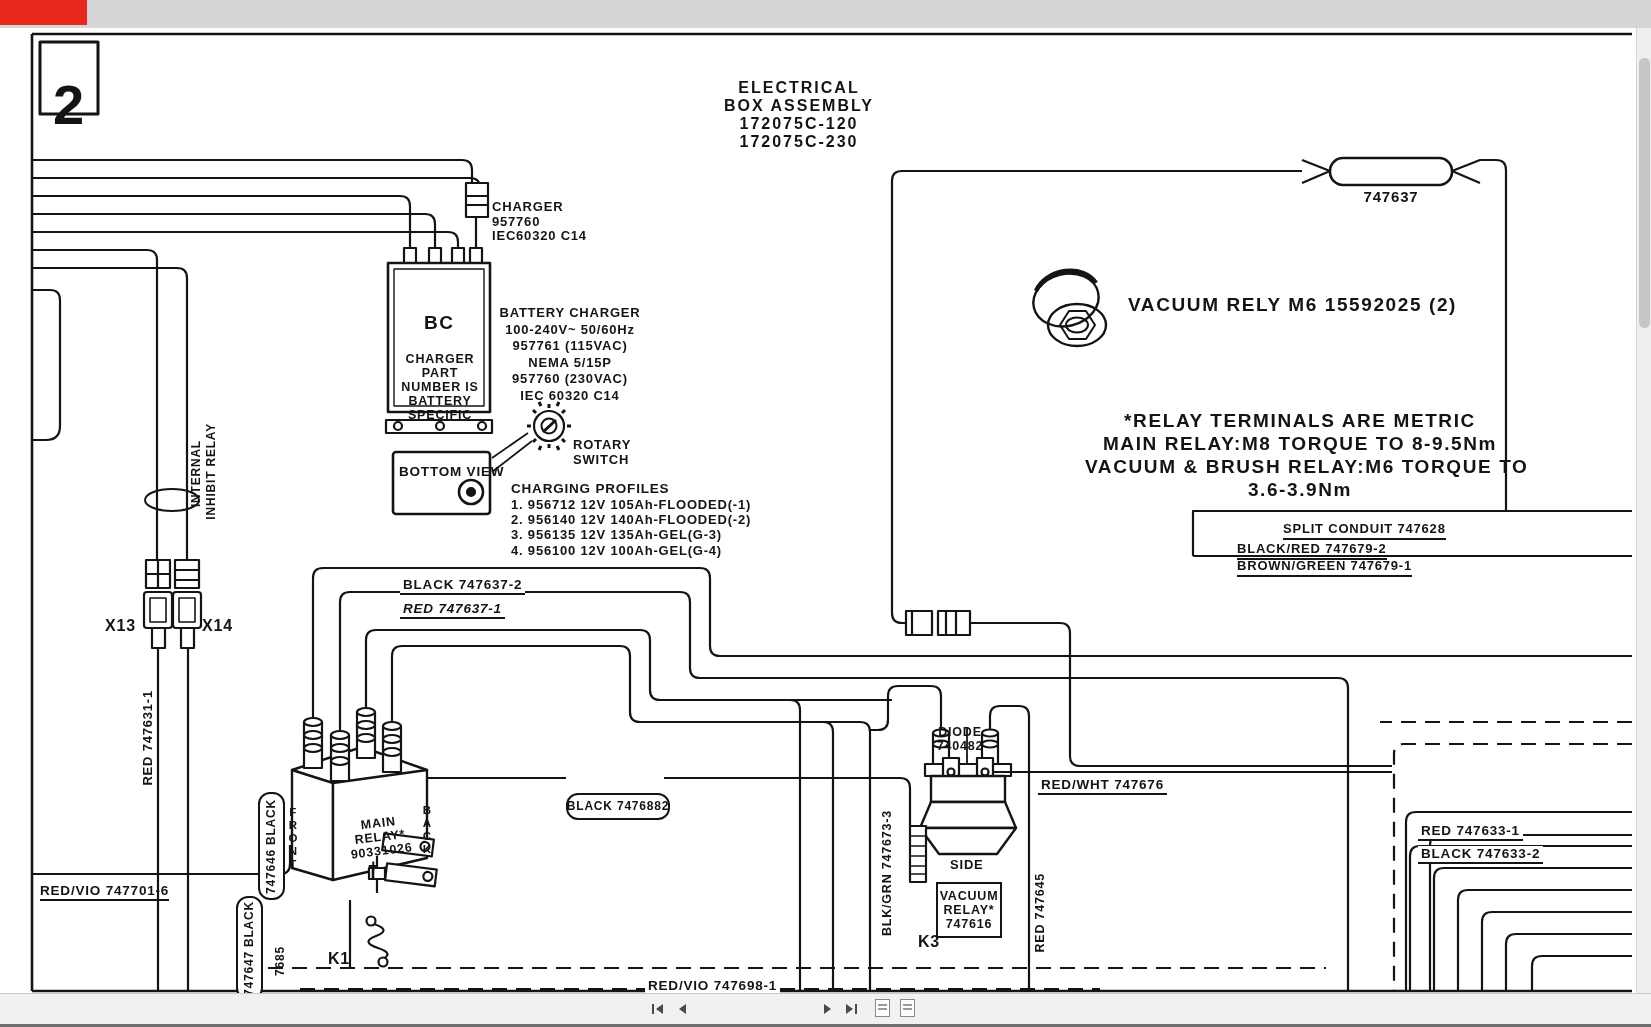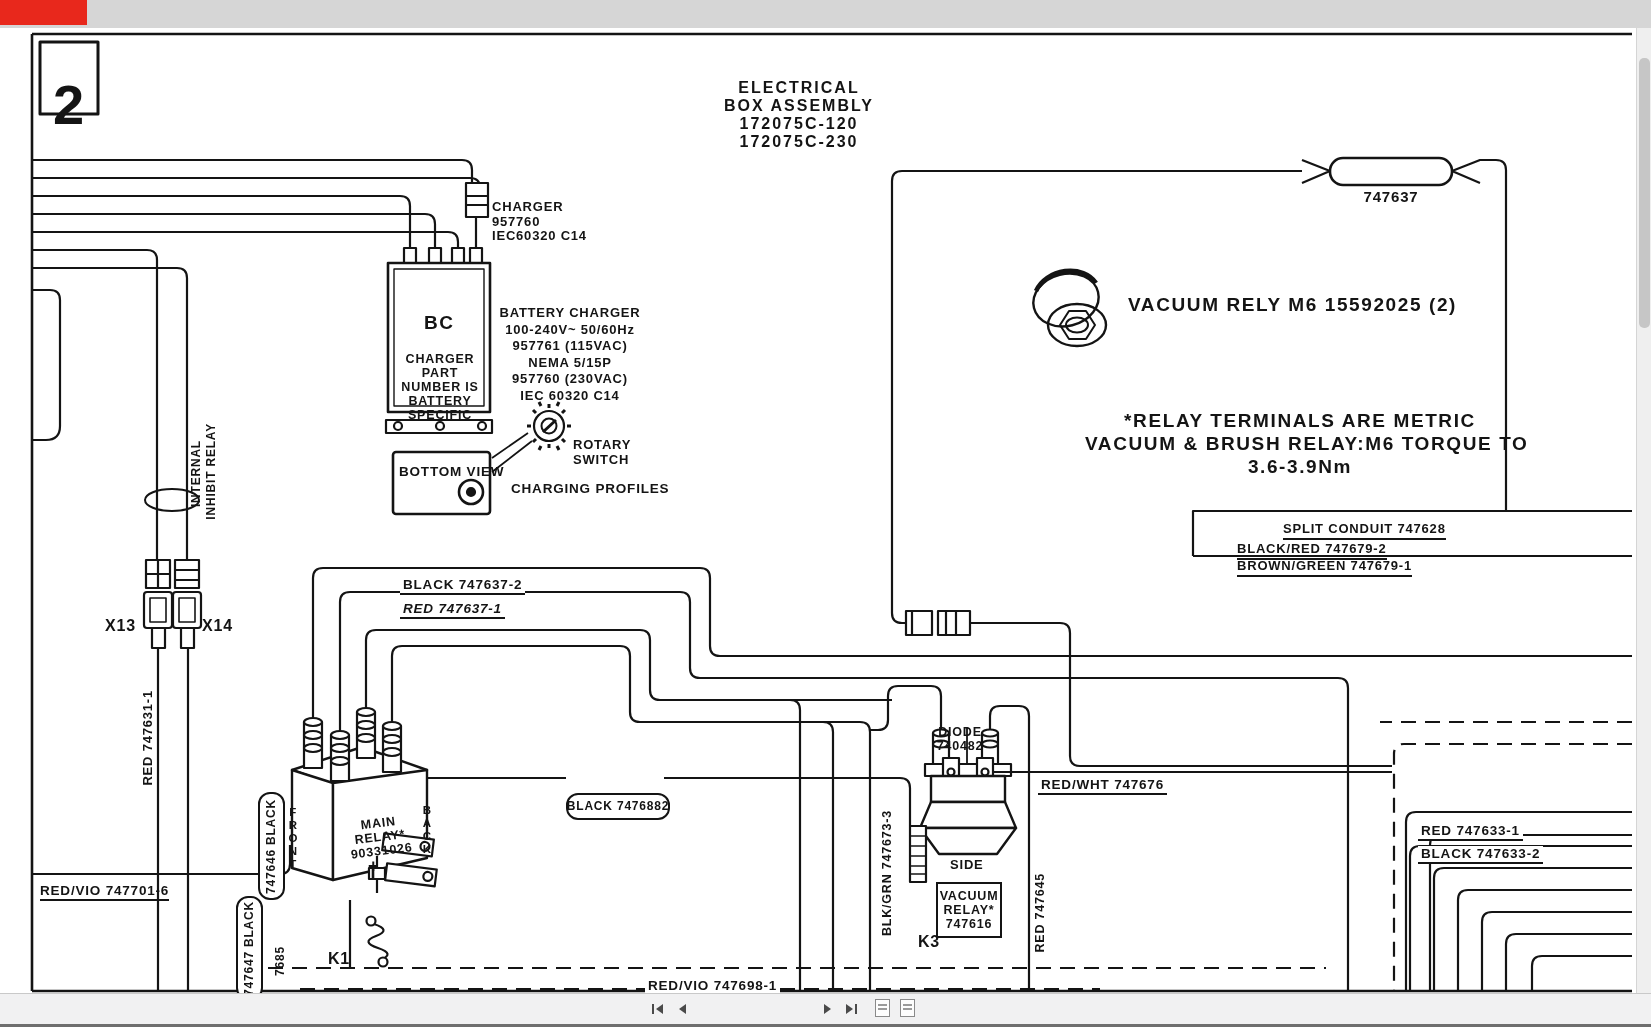--- a/index.html
+++ b/index.html
@@ -267,27 +267,34 @@
       <div>IEC 60320 C14</div>
     </div>
 
     <div class="lbl s135" style="left:399px;top:436px;">BOTTOM VIEW</div>
     <div class="lbl" style="left:573px;top:410px;">
       <div>ROTARY</div>
       <div>SWITCH</div>
     </div>
 
     <div class="lbl s135" style="left:511px;top:453px;">CHARGING PROFILES</div>
+    <div class="lbl" style="left:511px;top:469px;line-height:15.2px;">
+      <div>1. 956712 12V 105Ah-FLOODED(-1)</div>
+      <div>2. 956140 12V 140Ah-FLOODED(-2)</div>
+      <div>3. 956135 12V 135Ah-GEL(G-3)</div>
+      <div>4. 956100 12V 100Ah-GEL(G-4)</div>
+    </div>
 
     <div class="lbl s19" style="left:1128px;top:264px;line-height:25px;">
       <div>VACUUM RELY M6 15592025 (2)</div>
     </div>
 
     <div class="lbl s19 ctr" style="left:1085px;top:381px;width:430px;line-height:23px;">
       <div>*RELAY TERMINALS ARE METRIC</div>
+      <div>MAIN RELAY:M8 TORQUE TO 8-9.5Nm</div>
       <div>VACUUM &amp; BRUSH RELAY:M6 TORQUE TO</div>
       <div>3.6-3.9Nm</div>
     </div>
 
     <div class="lbl s15" style="left:1330px;top:161px;width:122px;text-align:center;">747637</div>
 
     <div class="lbl u" style="left:1283px;top:494px;">SPLIT CONDUIT 747628</div>
     <div class="lbl u" style="left:1237px;top:514px;">BLACK/RED 747679-2</div>
     <div class="lbl u" style="left:1237px;top:531px;">BROWN/GREEN 747679-1</div>
 

